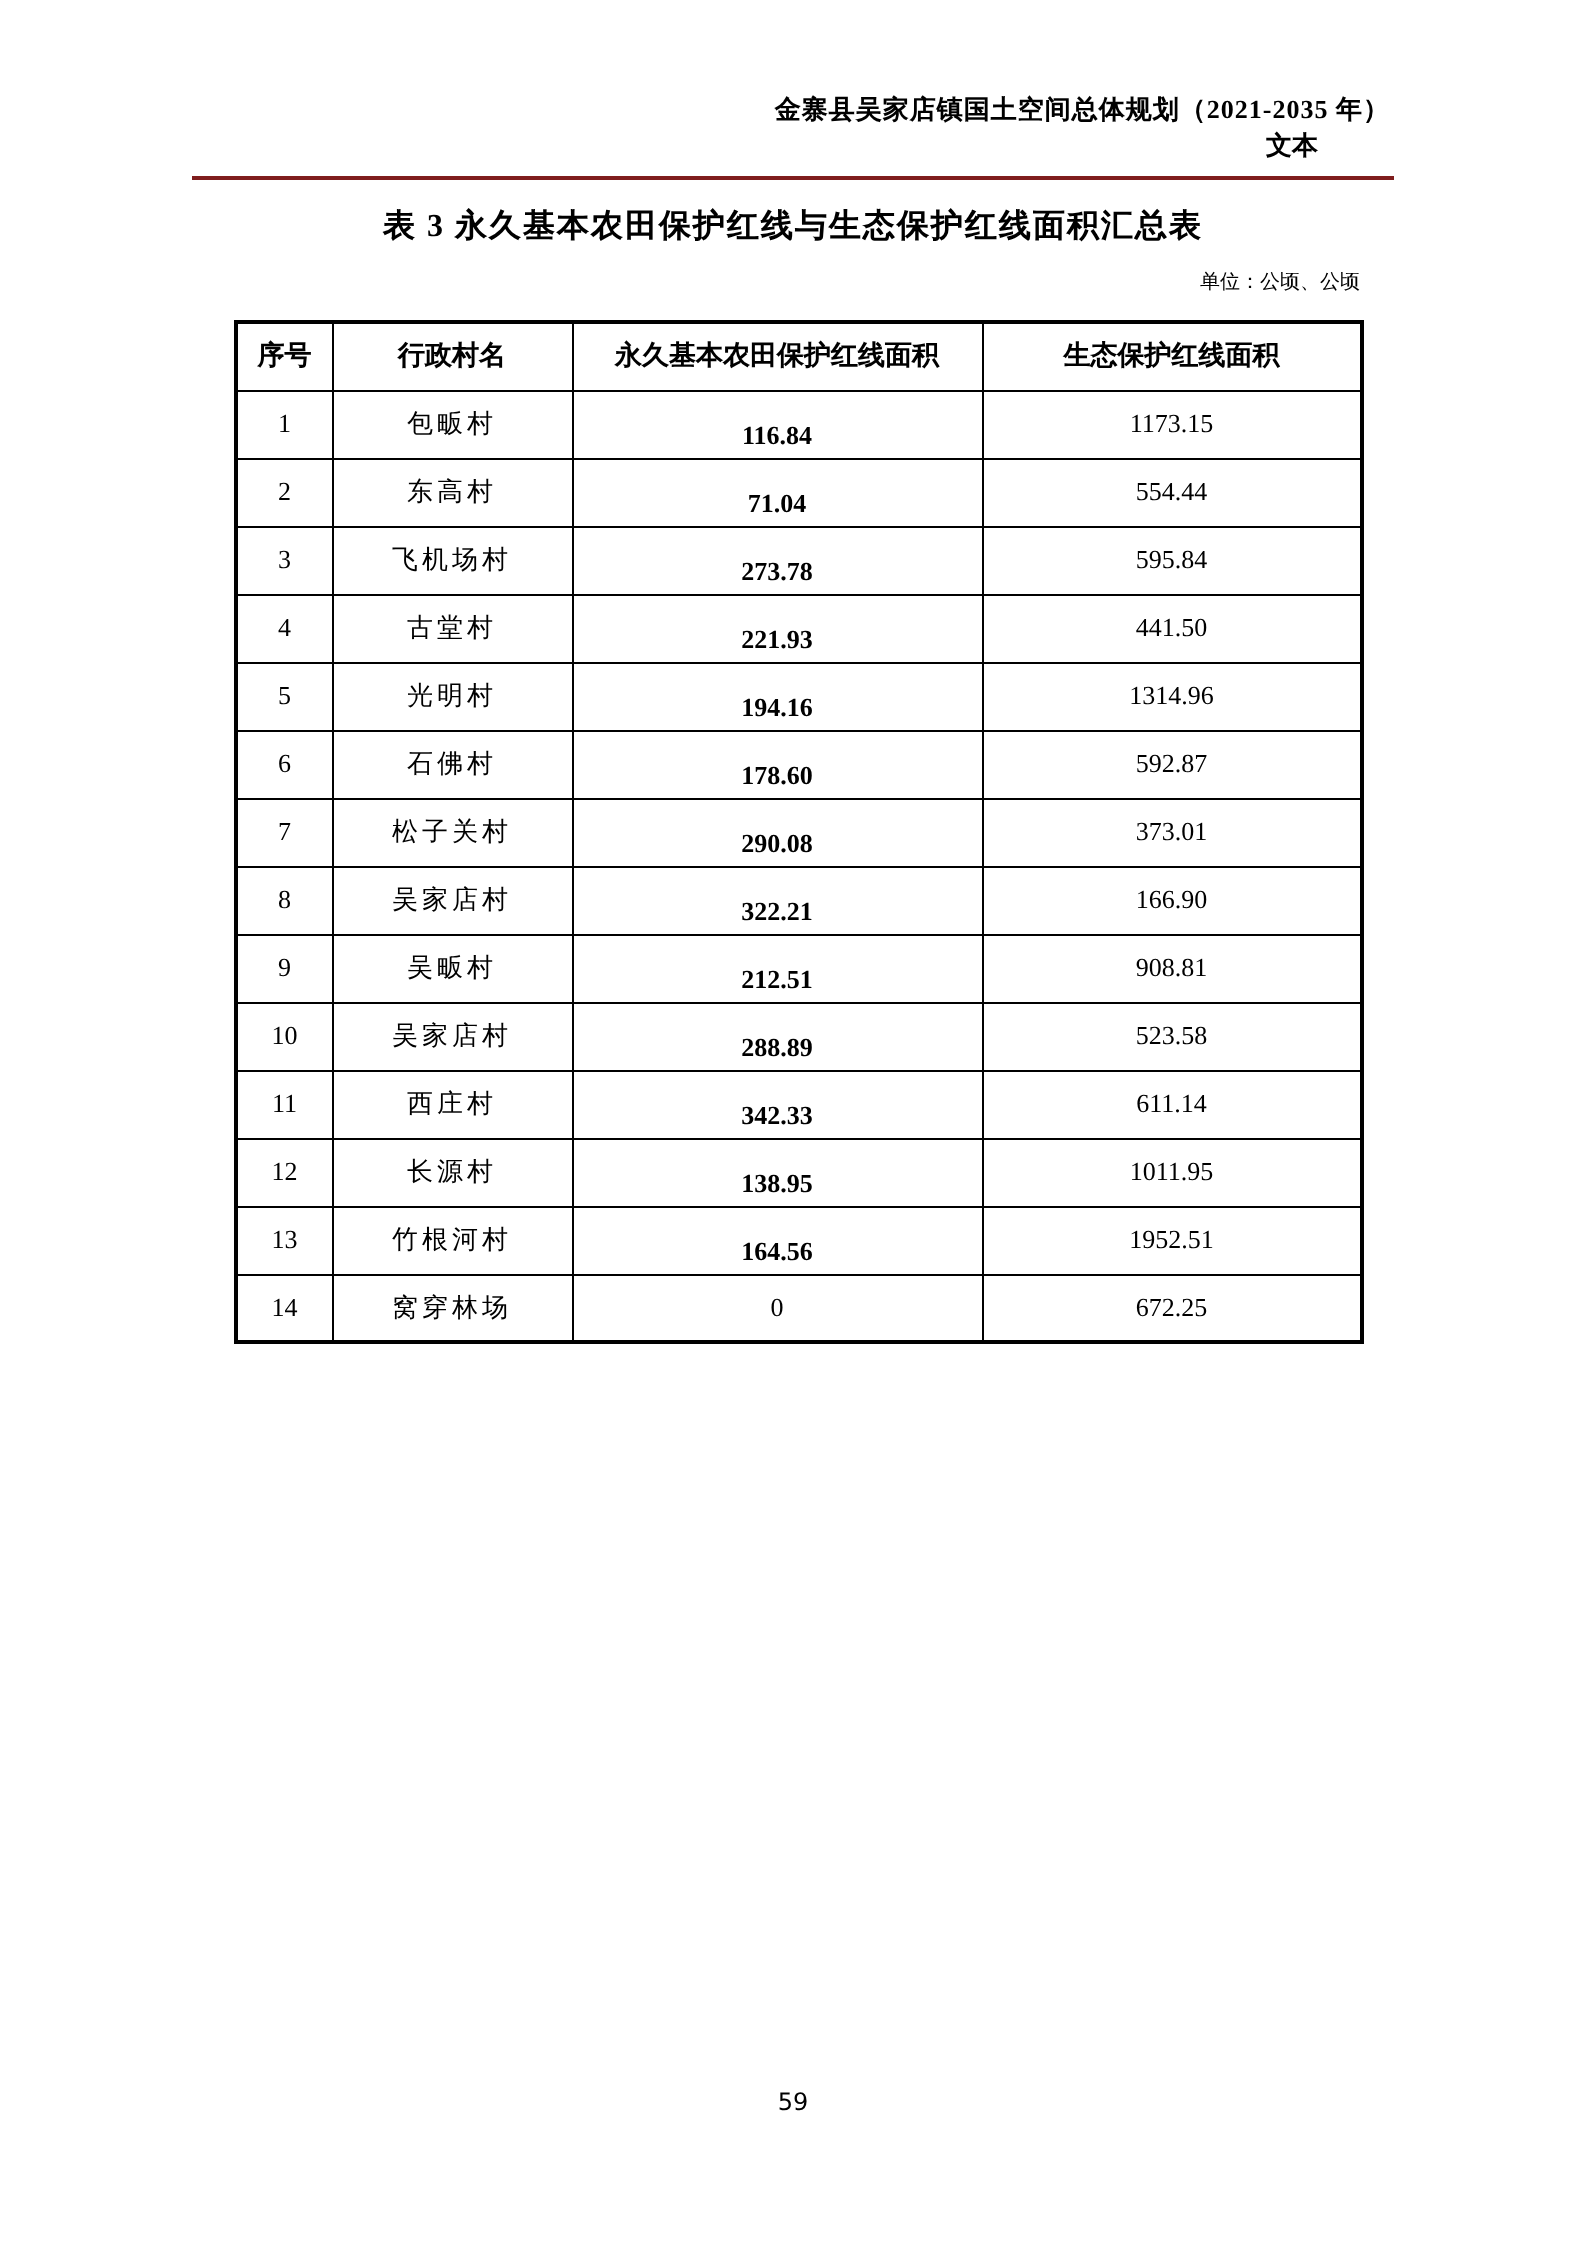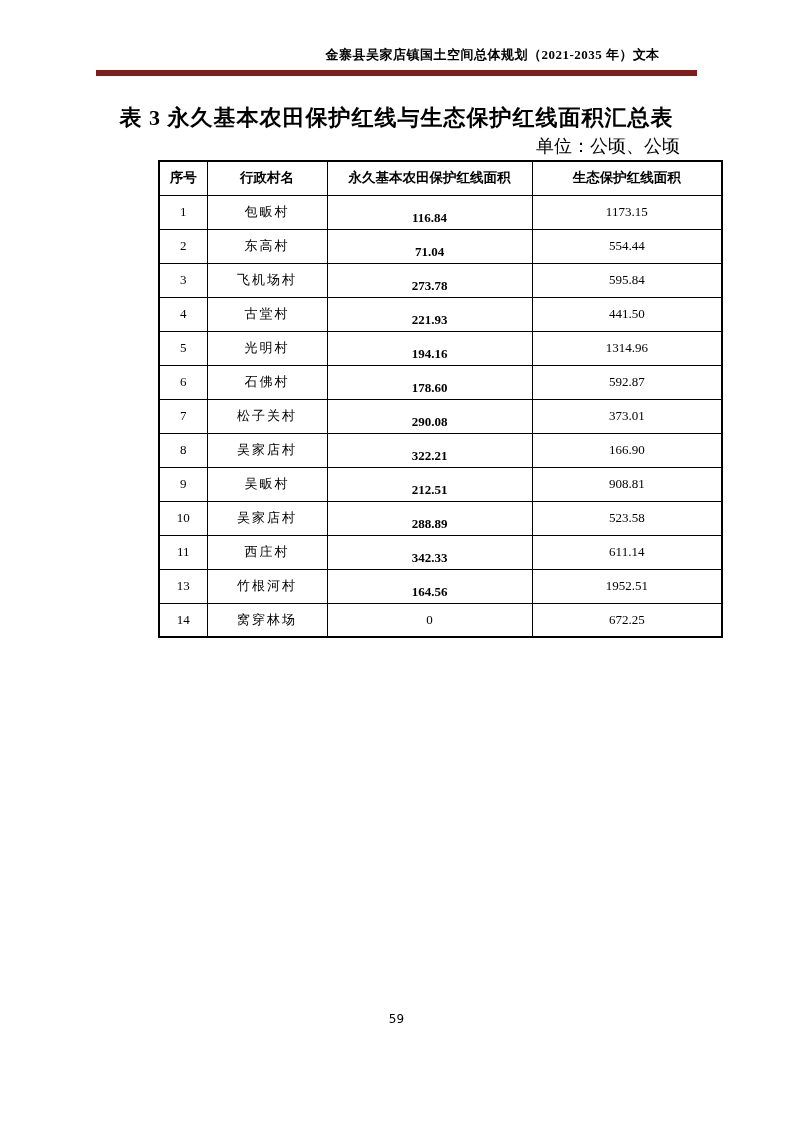--- a/index.html
+++ b/index.html
@@ -7,48 +7,47 @@
   body {
     width: 793px; height: 1122px;
     position: relative;
     font-family: "Liberation Serif", serif;
     color: #000000;
     overflow: hidden;
   }
   .page-header {
     position: absolute;
     top: 46px; left: 96px; width: 601px;
-    display: flex; justify-content: flex-end; align-items: flex-end;
-    border-bottom: 6px solid #7f1d1d;
+    display: flex; justify-content: space-between; align-items: flex-end;
+    border-bottom: 2px solid #7f1d1d;
     padding: 0 2px 6px 2px;
-    font-size: 13px; font-weight: bold;
+    font-size: 13px; font-weight: bold; flex-direction: column;
   }
   .page-header .hdr-left { padding-left: 36px; letter-spacing: 0.5px; }
   .page-header .hdr-right { padding-right: 36px; }
   .doc-title {
     position: absolute;
     top: 103px; left: 0; width: 793px;
     text-align: center;
-    font-size: 22px; font-weight: bold;
+    font-size: 16px; font-weight: bold;
     letter-spacing: 1px;
   }
   .unit-note {
     position: absolute;
     top: 134px; left: 117px; width: 563px;
     text-align: right;
-    font-size: 18px;
+    font-size: 10px;
   }
   table.area-table {
     position: absolute;
     top: 160px; left: 117px;
     width: 563px;
     border-collapse: collapse;
     table-layout: fixed;
     border: 2px solid #000000;
-    margin-left: 41px;
   }
   .area-table th, .area-table td {
     border: 1px solid #000000;
     height: 34px;
     text-align: center;
     vertical-align: middle;
     font-size: 13px;
     padding: 0;
     overflow: hidden;
     white-space: nowrap;
@@ -56,21 +55,21 @@
   .area-table thead th {
     font-weight: bold;
     font-size: 13.5px;
   }
   .area-table .name-cell { letter-spacing: 2px; font-family: Liberation Mono, monospace; }
   
   .low-val span { position: relative; top: 6px; font-weight: bold; }
   .total-row td { font-size: 13.5px; }
   .page-footer {
     position: absolute;
-    top: 1012px; left: 0; width: 793px;
+    top: 1044px; left: 0; width: 793px;
     text-align: center;
     font-size: 12px;
     font-family: "DejaVu Sans", sans-serif;
   }
 </style>
 </head>
 <body>
 
 <div class="page-header">
   <span class="hdr-left">金寨县吴家店镇国土空间总体规划（2021-2035 年）</span>
@@ -157,20 +156,26 @@
       <td class="low-val"><span>288.89</span></td>
       <td>523.58</td>
     </tr>
     <tr>
       <td>11</td>
       <td class="name-cell">西庄村</td>
       <td class="low-val"><span>342.33</span></td>
       <td>611.14</td>
     </tr>
     <tr>
+      <td>12</td>
+      <td class="name-cell">长源村</td>
+      <td class="low-val"><span>138.95</span></td>
+      <td>1011.95</td>
+    </tr>
+    <tr>
       <td>13</td>
       <td class="name-cell">竹根河村</td>
       <td class="low-val"><span>164.56</span></td>
       <td>1952.51</td>
     </tr>
     <tr>
       <td>14</td>
       <td class="name-cell">窝穿林场</td>
       <td>0</td>
       <td>672.25</td>

